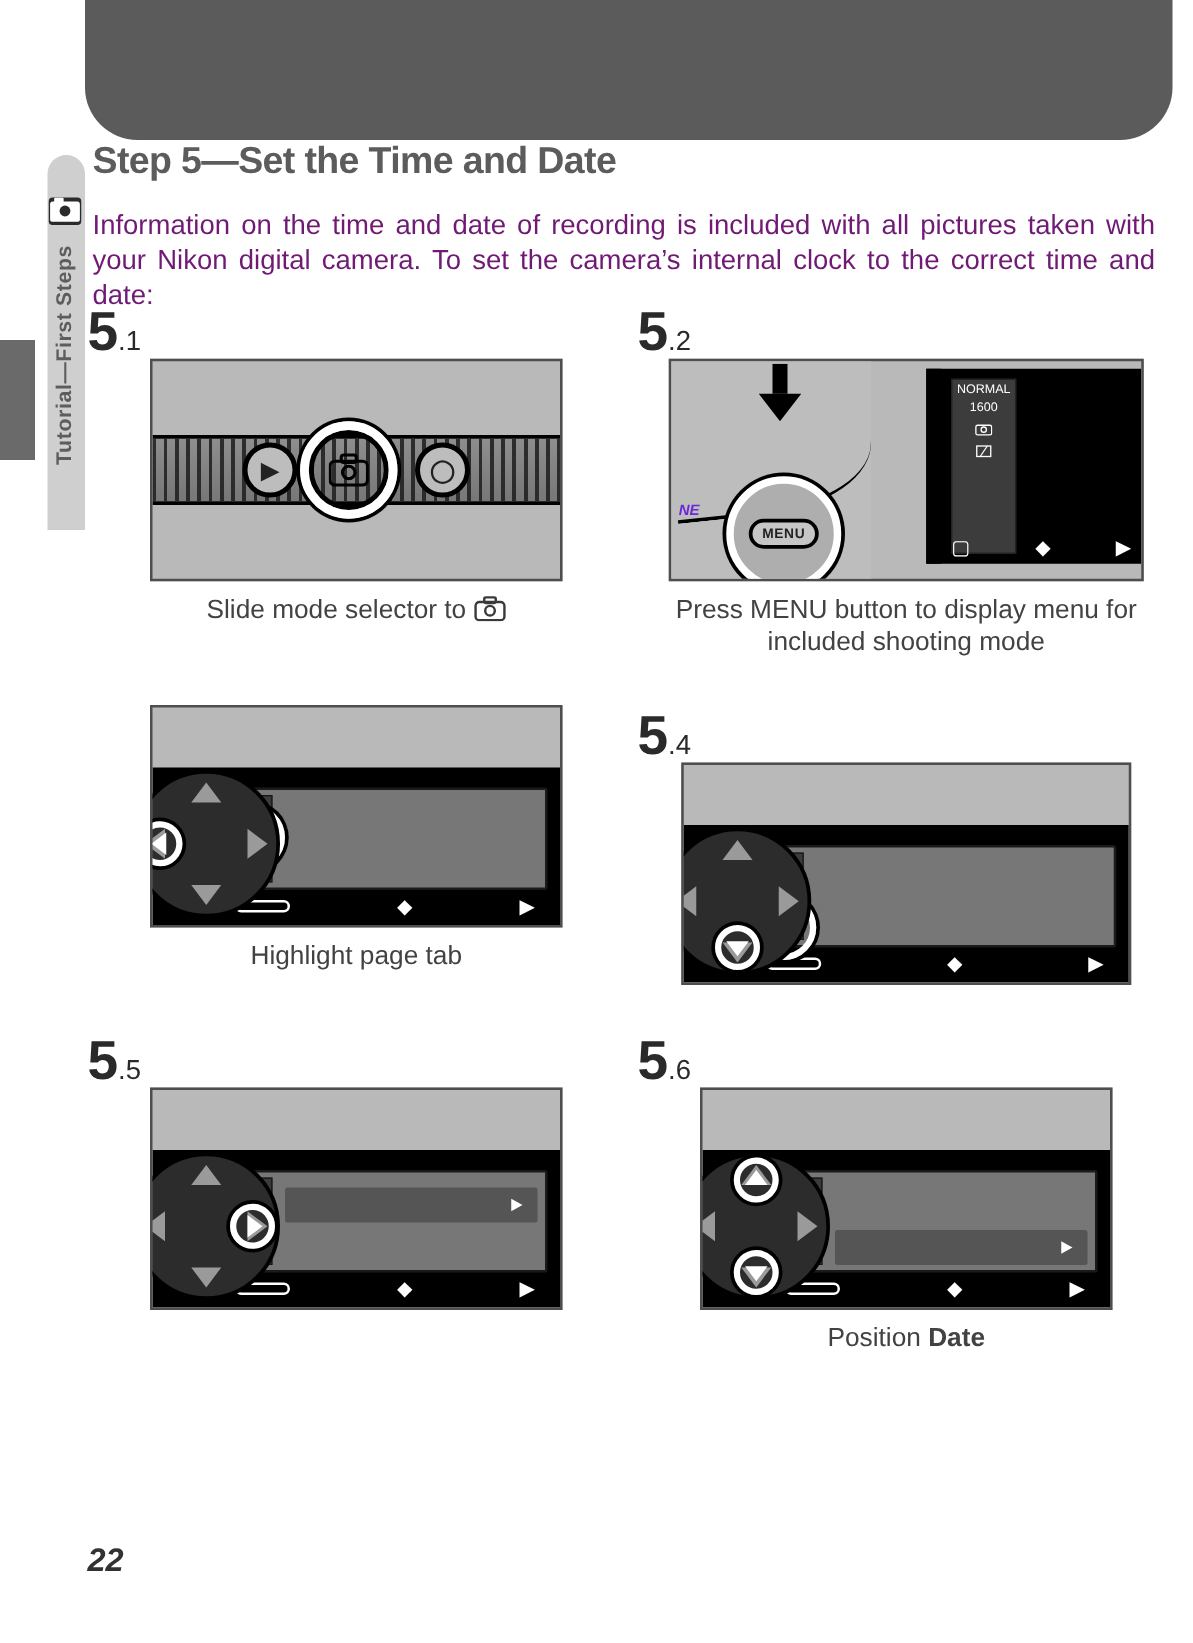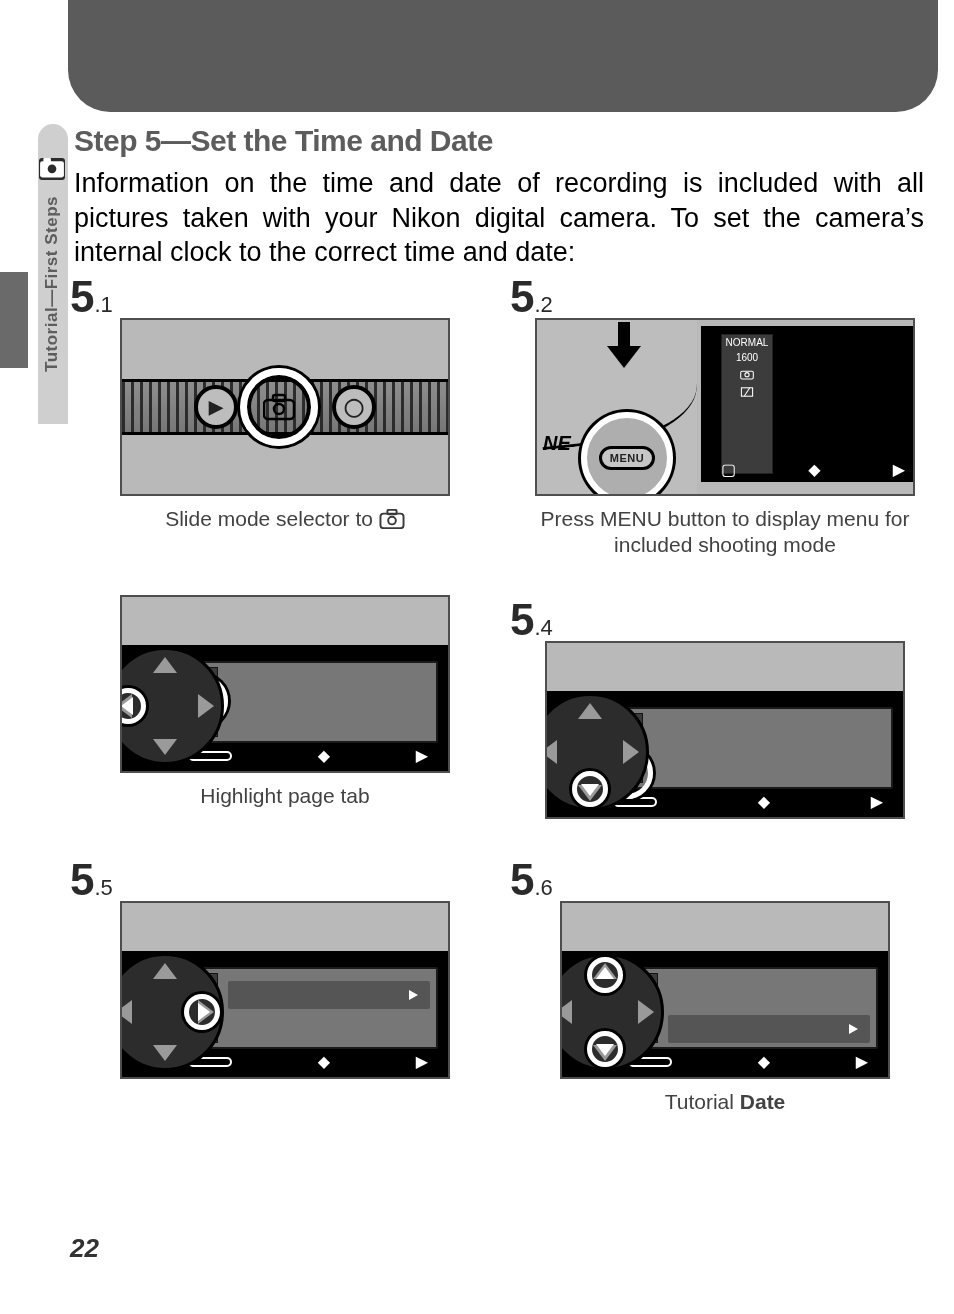--- a/index.html
+++ b/index.html
@@ -9,55 +9,55 @@
   
   .topblock { position: absolute; left: 68px; top: 0; width: 870px; height: 112px; background: #5b5b5b; border-bottom-left-radius: 42px; border-bottom-right-radius: 42px; }
 
   
   .sidetab-marker { position: absolute; left: 0; top: 272px; width: 28px; height: 96px; background: #6a6a6a; }
   .sidetab { position: absolute; left: 38px; top: 124px; width: 30px; height: 300px; background: #cfcfcf; border-top-right-radius: 16px; border-top-left-radius: 16px; }
   .sidetab-icon { position: absolute; left: 39px; top: 158px; width: 26px; height: 22px; background: #2b2b2b; border-radius: 3px; display:flex; align-items:center; justify-content:center; }
   .sidetab-text { position: absolute; left: 42px; top: 196px; writing-mode: vertical-rl; transform: rotate(180deg); font-size: 17px; font-weight: 700; color: #5d5d5d; letter-spacing: 0.5px; }
 
   
-  .heading { position: absolute; left: 74px; top: 124px; font-size: 30px; font-weight: 800; color: #5c5c5c; letter-spacing: -0.5px; }
-  .intro { position: absolute; left: 74px; top: 166px; width: 850px; font-size: 27px; line-height: 1.28; color: #000000; text-align: justify; }
-
-  
-  .grid { position: absolute; left: 70px; top: 272px; width: 870px; display: grid; grid-template-columns: 1fr 1fr; column-gap: 10px; row-gap: 36px; }
+  .heading { position: absolute; left: 74px; top: 112px; font-size: 30px; font-weight: 800; color: #5c5c5c; letter-spacing: -0.5px; }
+  .intro { position: absolute; left: 74px; top: 166px; width: 850px; font-size: 22px; line-height: 1.28; color: #701a75; text-align: justify; }
+
+  
+  .grid { position: absolute; left: 70px; top: 241px; width: 870px; display: grid; grid-template-columns: 1fr 1fr; column-gap: 10px; row-gap: 36px; }
   .cell { }
   .stepnum { font-weight: 400; color: #2a2a2a; margin-bottom: -4px; }
   .stepnum .big { font-size: 44px; font-weight: 600; }
   .stepnum .small { font-size: 22px; font-weight: 500; }
   .illus-wrap { display: flex; justify-content: center; }
   .illus { width: 330px; height: 178px; background: #b9b9b9; border: 2px solid #4e4e4e; position: relative; overflow: hidden; }
   .caption { text-align: center; font-size: 21px; color: #424242; margin-top: 10px; line-height: 1.25; }
   .caption b { font-weight: 700; }
 
   
   .i51 .track { position:absolute; left:0; right:0; top:50%; transform:translateY(-50%); height:56px; background: linear-gradient(#8e8e8e,#777); border-top:3px solid #000; border-bottom:3px solid #000; }
   .i51 .hatch { position:absolute; inset:0; background: repeating-linear-gradient(90deg,#222 0 3px, transparent 3px 9px); opacity:.9; }
   .i51 .knob1, .i51 .knob2 { position:absolute; top:50%; transform:translateY(-50%); width:44px; height:44px; border:4px solid #000; border-radius:50%; background:#bdbdbd; display:flex; align-items:center; justify-content:center; font-size:18px; font-weight:700; }
   .i51 .knob1 { left:72px; }
   .i51 .knob2 { left:210px; }
   .i51 .ring { position:absolute; left:118px; top:50%; transform:translateY(-50%); width:78px; height:78px; border:7px solid #fff; border-radius:50%; box-shadow:0 0 0 4px #000 inset, 0 0 0 3px #000; display:flex; align-items:center; justify-content:center; }
   .i51 .ring svg { width:32px; height:28px; }
 
   
   .i52 .left { position:absolute; left:0; top:0; width:160px; height:100%; background:#bdbdbd; }
-  .i52 .screen { position:absolute; right:0; top:6px; width:212px; height:156px; background:#000; border-left:12px solid #000;text-decoration:underline; }
+  .i52 .screen { position:absolute; right:0; top:6px; width:172px; height:156px; background:#000; border-left:12px solid #000;text-decoration:underline; }
   .i52 .sbar { position:absolute; left:8px; top:8px; width:52px; height:140px; background:#3c3c3c; border:1px solid #222; }
   .i52 .sitem { font-size:10px; color:#fff; text-align:center; padding:2px 0; }
   .i52 .sitem svg { width:14px; height:12px; display:block; margin:1px auto; }
   .i52 .navrow { position:absolute; left:8px; bottom:4px; right:8px; height:18px; display:flex; justify-content:space-between; align-items:center; color:#fff; font-size:16px; }
   .i52 .arrowdown { position:absolute; left:70px; top:2px; width:34px; height:46px; }
   .i52 .menubtn { position:absolute; left:44px; top:92px; width:92px; height:92px; border:6px solid #fff; border-radius:50%; box-shadow:0 0 0 3px #000; display:flex; align-items:center; justify-content:center; background:#aeaeae; }
   .i52 .menubtn .pill { width:56px; height:24px; border:3px solid #000; border-radius:12px; background:#c6c6c6; display:flex; align-items:center; justify-content:center; font-size:11px; font-weight:800; letter-spacing:.5px; }
   .i52 .curve1 { position:absolute; left:2px; top:62px; width:160px; height:60px; border-bottom:3px solid #000; border-radius:0 0 90px 0 / 0 0 50px 0; transform:rotate(-6deg); }
-  .i52 .ne { position:absolute; left:6px; top:112px; font-size:20px; font-weight:700; font-style:italic; color:#000000; }
+  .i52 .ne { position:absolute; left:6px; top:112px; font-size:12px; font-weight:700; font-style:italic; color:#6d28d9; }
 
   
   .scr { position:absolute; inset:0; background:#000;margin-top:48px; }
   .scr .body { position:absolute; left:56px; top:16px; right:10px; bottom:28px; background:#777; border:2px solid #1a1a1a; border-radius:2px; }
   .scr .side { position:absolute; left:62px; top:22px; width:34px; bottom:34px; background:#3b3b3b; border:1px solid #151515; }
   .scr .sideicon { width:100%; text-align:center; color:#fff; font-size:11px; padding:2px 0; }
   .scr .sideicon svg { width:14px; height:12px; display:block; margin:1px auto; }
   .scr .navrow2 { position:absolute; left:56px; right:10px; bottom:6px; height:18px; display:flex; align-items:center; justify-content:space-between; color:#fff; font-size:16px; padding:0 10px; }
   .scr .navrow2 .slot { width:44px; height:10px; border:2px solid #fff; border-radius:5px; }
   .scr .menuitem { position:absolute; left:106px; right:18px; height:28px; background:#555; border-radius:2px; display:flex; align-items:center; justify-content:flex-end; padding-right:10px; color:#fff; }
@@ -368,20 +368,20 @@
                   <div class="arrow"></div>
                 </div>
               <div class="sel down2" style="left:41px; bottom:4px;">
                   <div class="arrow"></div>
                 </div>
             </div>
           </div>
         </div>
       </div>
       <div class="caption">
-        <span>Tutorial </span><b>Date</b>
+        <span>Position </span><b>Date</b>
       </div>
     </div>
 
   </div>
 
   <div class="pagenum">22</div>
 </div>
 
 </body></html>

